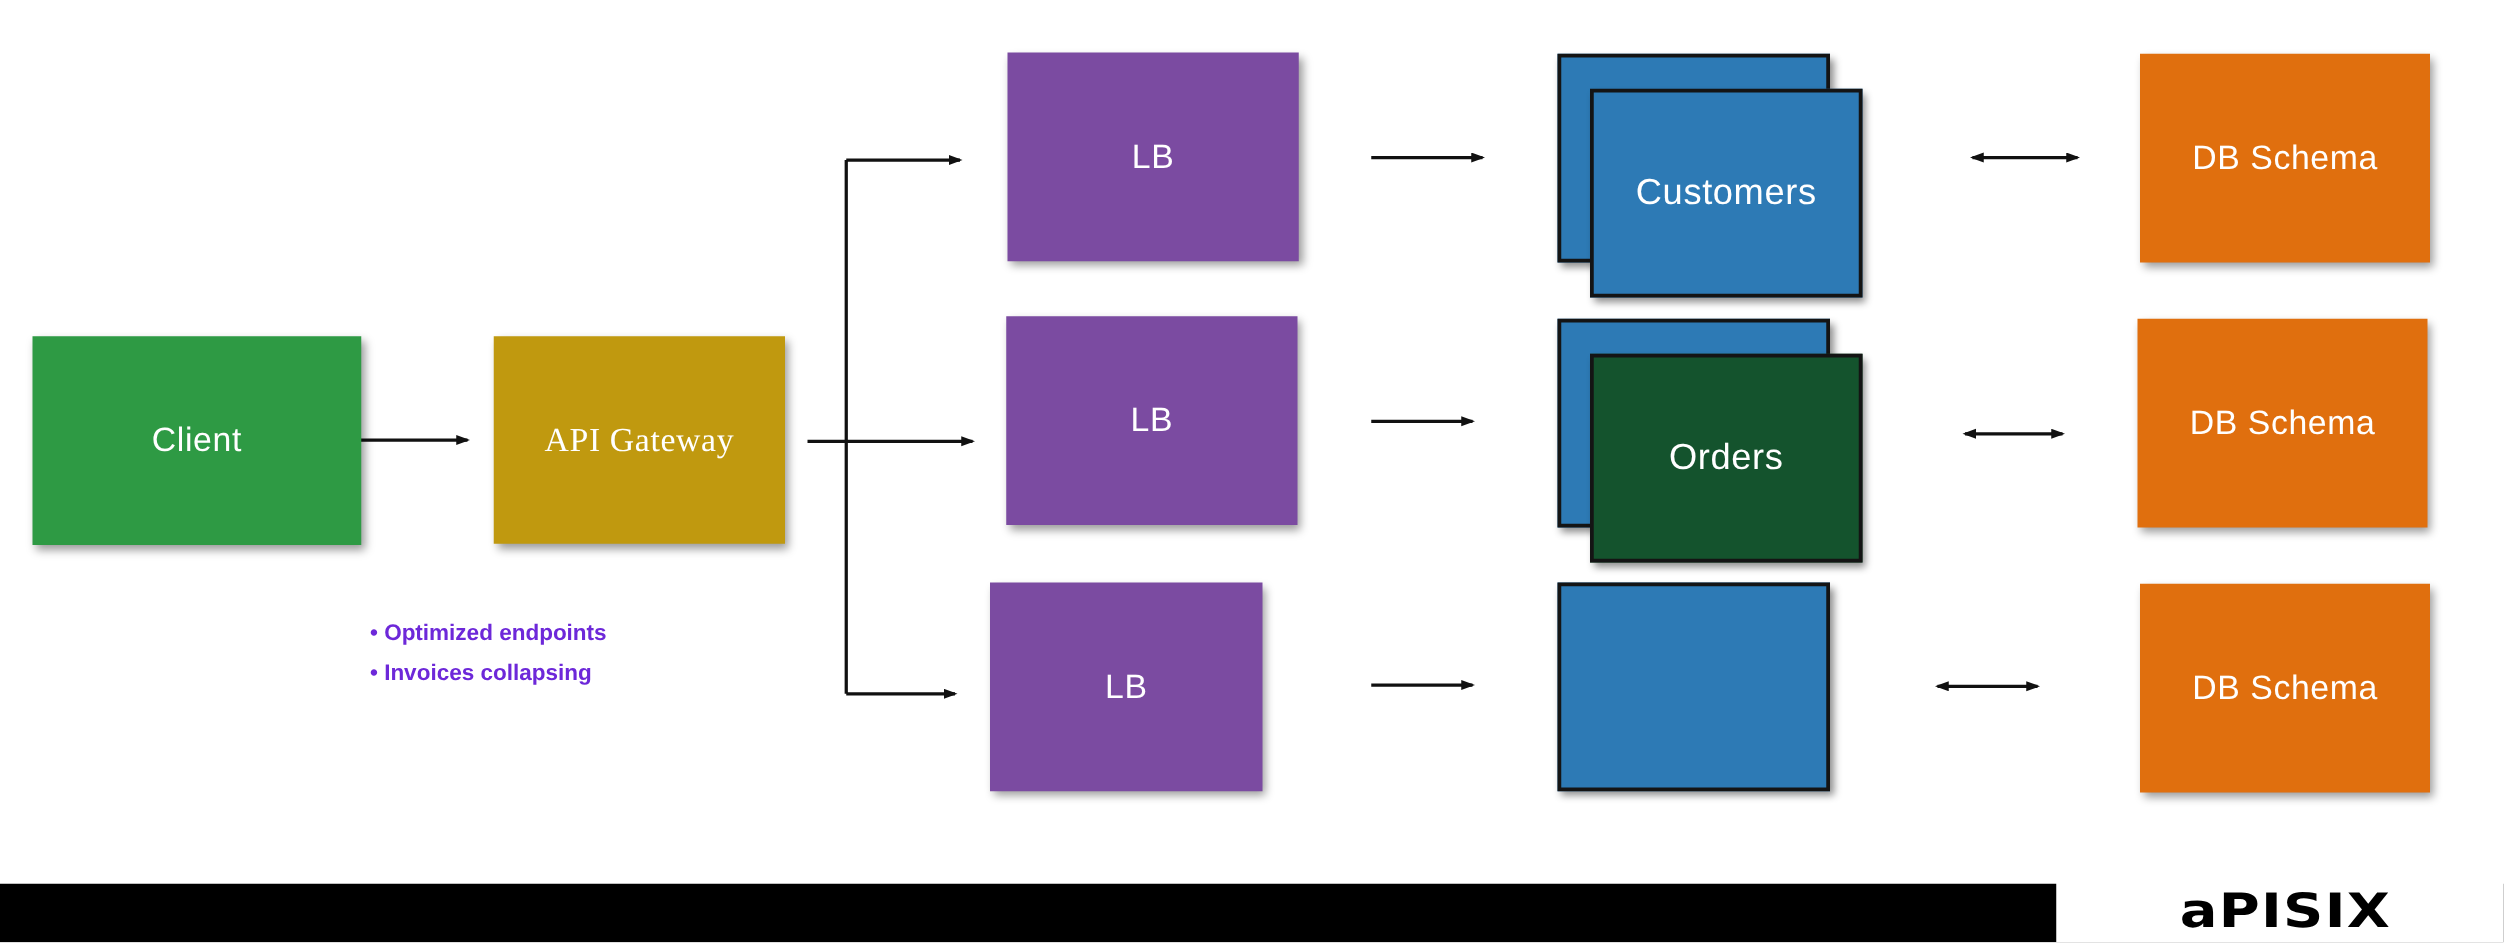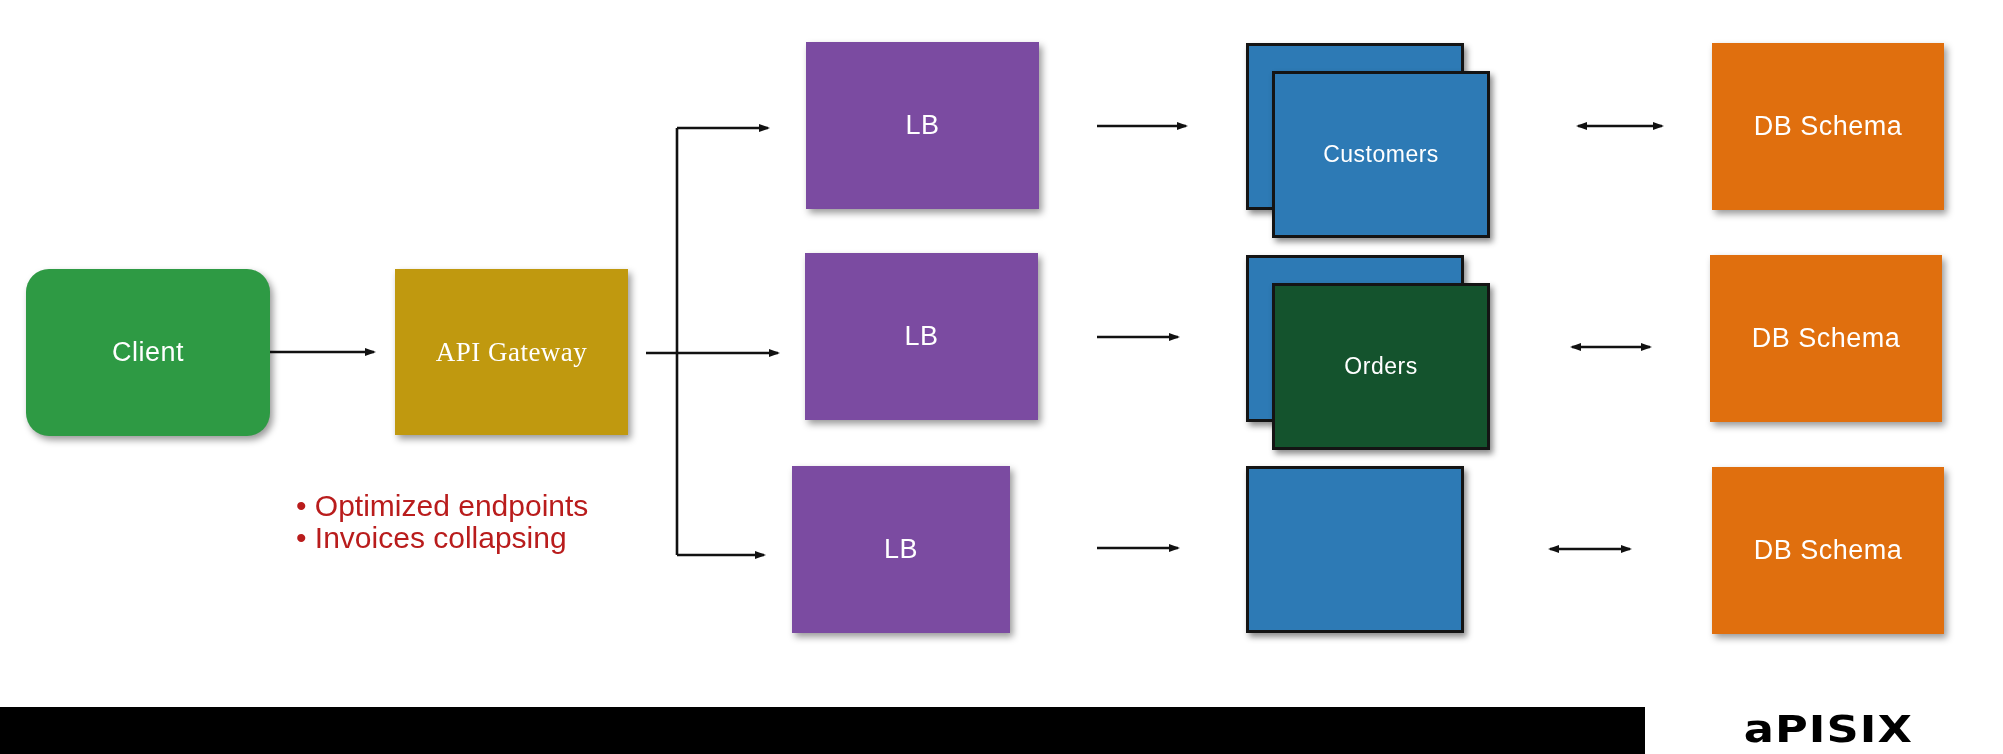--- a/index.html
+++ b/index.html
@@ -21,21 +21,21 @@
     position: absolute;
     display: flex;
     align-items: center;
     justify-content: center;
     color: #ffffff;
     font-size: 27px;
     font-weight: 400;
     letter-spacing: 0.5px;
     box-shadow: 3px 4px 7px rgba(0,0,0,0.40);
   }
-  .client-box   { left: 26px;  top: 269px; width: 244px; height: 167px; border-radius: 23px; }
+  .client-box   { left: 26px;  top: 269px; width: 263px; height: 167px; }
   .gateway-box  { left: 395px; top: 269px; width: 233px; height: 166px; font-family: Liberation Serif, serif; }
   .lb-box-1     { left: 806px; top: 42px;  width: 233px; height: 167px; }
   .lb-box-2     { left: 805px; top: 253px; width: 233px; height: 167px; }
   .lb-box-3     { left: 792px; top: 466px; width: 218px; height: 167px; }
   .db-box-1     { left: 1712px; top: 43px;  width: 232px; height: 167px; }
   .db-box-2     { left: 1710px; top: 255px; width: 232px; height: 167px; }
   .db-box-3     { left: 1712px; top: 467px; width: 232px; height: 167px; }
 
   .stack { position: absolute; width: 250px; height: 200px; }
   .stack-1 { left: 1246px; top: 43px; }
@@ -45,30 +45,31 @@
     position: absolute;
     width: 218px; height: 167px;
     border: 3px solid #141414;
     box-sizing: border-box;
     box-shadow: 3px 4px 6px rgba(0,0,0,0.45);
   }
   .card-back  { left: 0px;  top: 0px; }
   .card-front {
     left: 26px; top: 28px;
     display: flex; align-items: center; justify-content: center;
-    color: #ffffff; font-size: 23px; font-weight: 400; letter-spacing: 0.5px;
+    color: #ffffff; font-size: 29px; font-weight: 400; letter-spacing: 0.5px;
   }
 
   .notes {
     position: absolute;
     left: 296px; top: 490px;
-    font-size: 30px;
-    color: #b91c1c;
+    font-size: 18px;
+    color: #6d28d9;
     line-height: 32px;
     white-space: nowrap;
+    font-weight: bold;
   }
 
   .footer-bar {
     position: absolute;
     left: 0; top: 707px;
     width: 2003px; height: 47px;
   }
   .logo-plate {
     position: absolute;
     left: 1645px; top: 705px;

